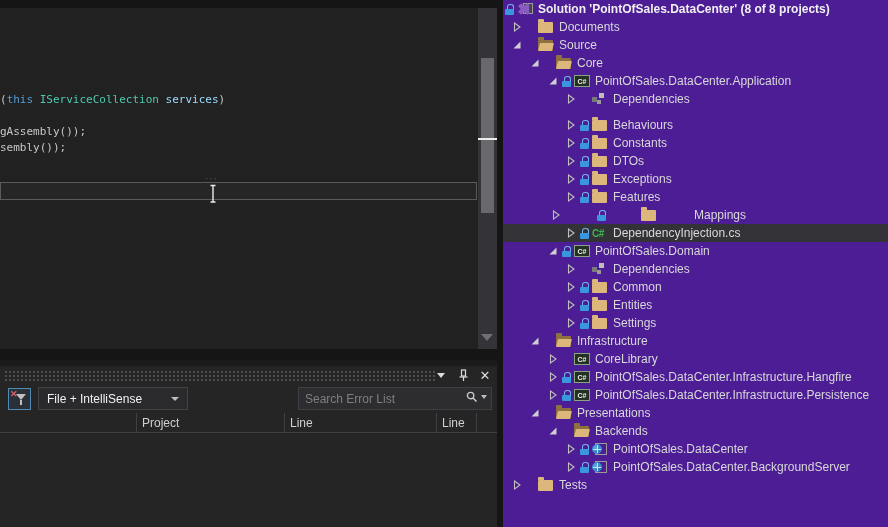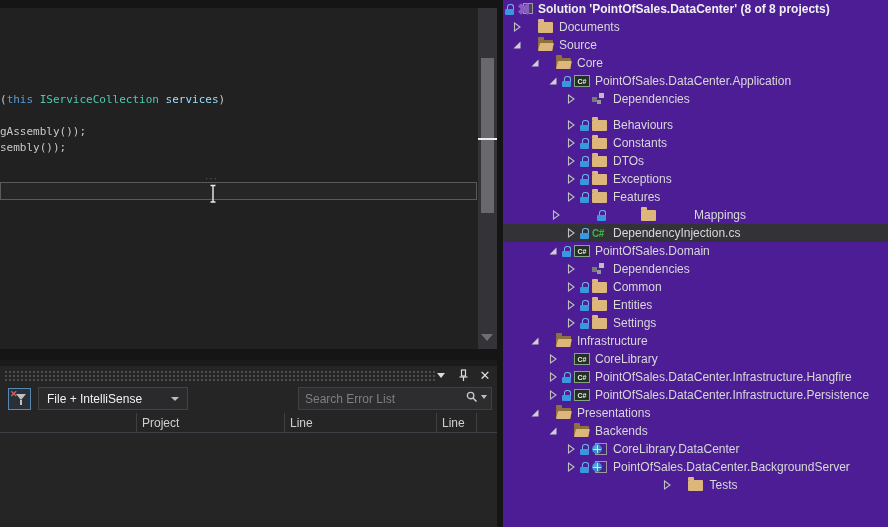--- a/index.html
+++ b/index.html
@@ -501,40 +501,40 @@
         </span>
         <span class="lockslot">
           <span class="lock"></span>
         </span>
         <span class="icoslot">
           <span class="webproj">
             <span class="box"></span>
             <span class="globe"></span>
           </span>
         </span>
-        <span class="lbl">CoreLibrary.DataCenter</span>
+        <span class="lbl">PointOfSales.DataCenter</span>
       </div>
       <div class="tree-row" style="padding-left: 64px;">
         <span class="chev">
           <svg width="9" height="10" viewBox="0 0 9 10">
             <path d="M1.5 1 L7 5 L1.5 9 Z" fill="none" stroke="#bdbdbd" stroke-width="1.1"></path>
           </svg>
         </span>
         <span class="lockslot">
           <span class="lock"></span>
         </span>
         <span class="icoslot">
           <span class="webproj">
             <span class="box"></span>
             <span class="globe"></span>
           </span>
         </span>
         <span class="lbl">PointOfSales.DataCenter.BackgroundServer</span>
       </div>
-      <div class="tree-row" style="padding-left: 10px; justify-content: center;">
+      <div class="tree-row" style="padding-left: 10px;">
         <span class="chev">
           <svg width="9" height="10" viewBox="0 0 9 10">
             <path d="M1.5 1 L7 5 L1.5 9 Z" fill="none" stroke="#bdbdbd" stroke-width="1.1"></path>
           </svg>
         </span>
         <span class="lockslot"></span>
         <span class="icoslot">
           <span class="folder-c"></span>
         </span>
         <span class="lbl">Tests</span>

